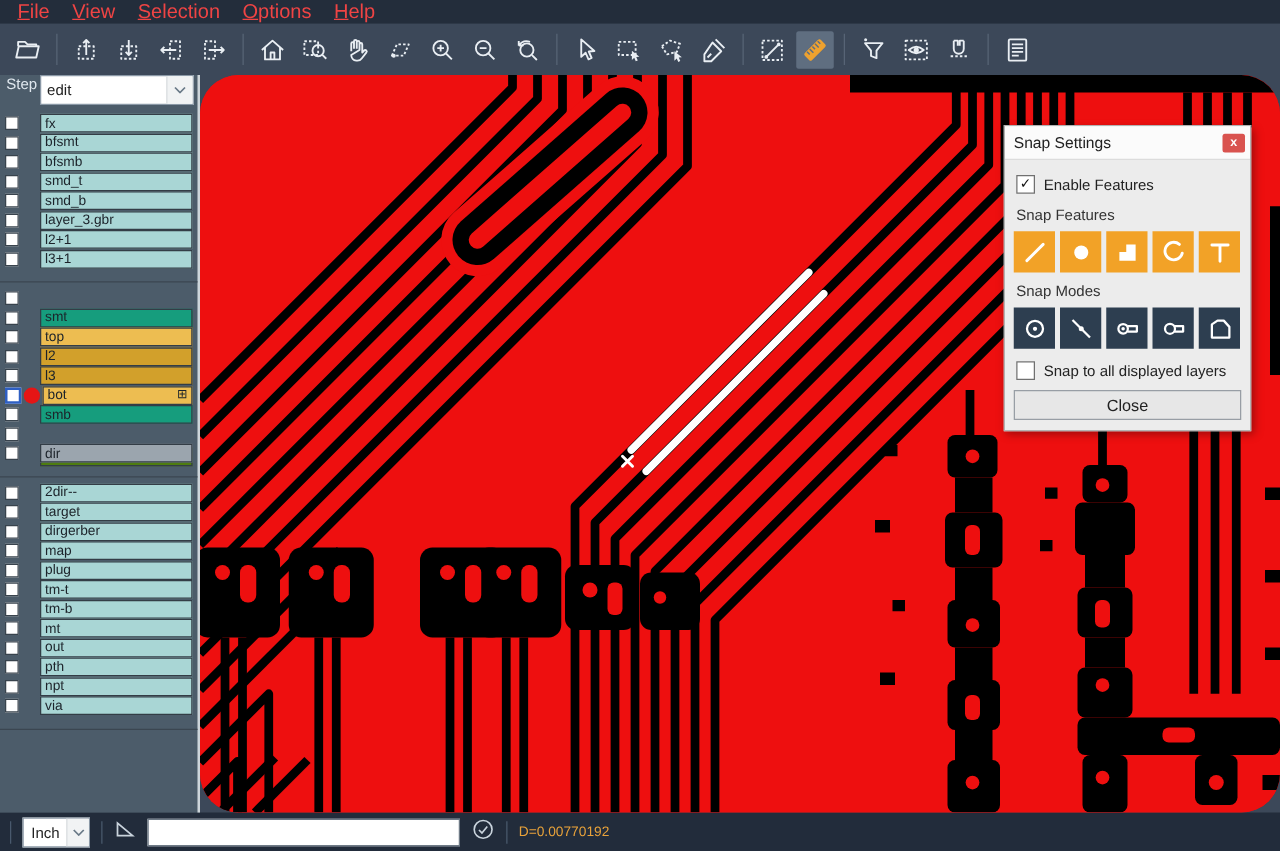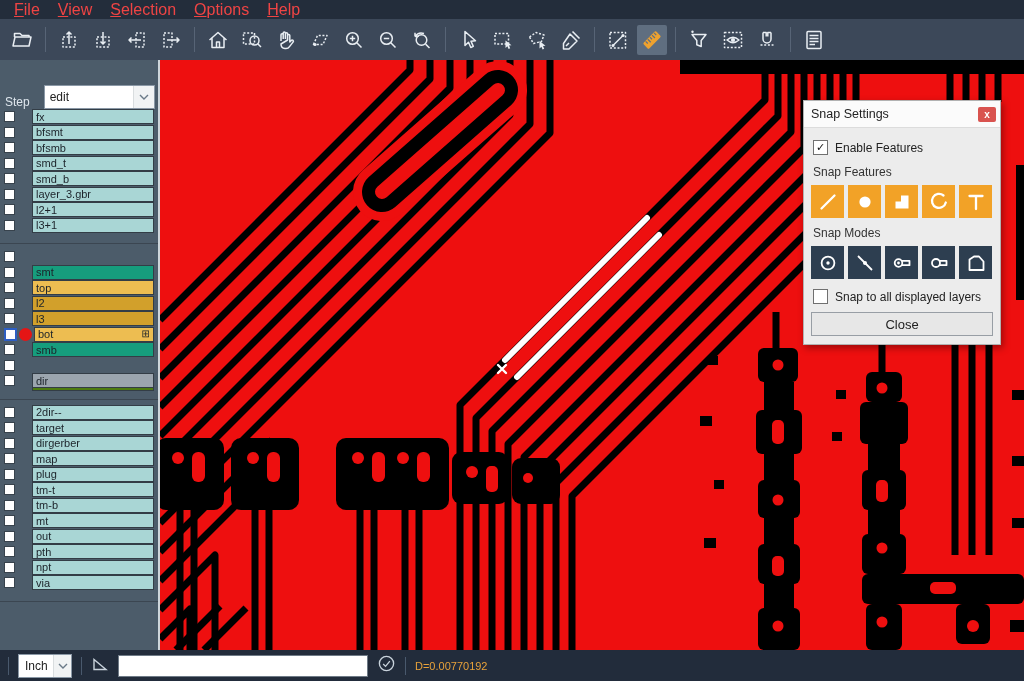--- a/index.html
+++ b/index.html
@@ -15,38 +15,38 @@
   .toolbar{height:41px;display:flex;align-items:center;background:#3c4859;padding-left:5px;flex:none;}
   .tbtn{width:30px;height:30px;display:flex;align-items:center;justify-content:center;margin:0 2px;border-radius:2px;flex:none;}
   .tbtn.active{background:#5f6e80;}
   .tbtn svg{display:block;}
   .tsep{width:1px;height:25px;background:#576476;margin:0 6px;flex:none;}
 
   .main{flex:1;display:flex;min-height:0;}
 
   
   .sidebar{width:158px;flex:none;background:#4c5c6a;display:flex;flex-direction:column;border-right:2px solid #cdd5da;position:relative;}
-  .step-row{height:49px;display:flex;align-items:flex-end;padding:0 3px 0 5px;gap:14px;color:#dfe7ee;font-size:12px;flex:none;}
+  .step-row{height:31px;display:flex;align-items:flex-start;padding:0 3px 0 5px;gap:2px;color:#dfe7ee;font-size:12px;flex:none;}
   .step-select{flex:1;height:22px;background:#fff;border:1px solid #8a98a6;display:flex;align-items:stretch;font-size:12px;color:#222;}
   .step-select .val{flex:1;padding-left:5px;display:flex;align-items:center;}
   .step-select .chev{width:20px;background:#f1f3f4;border-left:1px solid #d9dddf;display:flex;align-items:center;justify-content:center;}
   .lgroup{margin-bottom:5px;border-bottom:1px solid #3b4651;padding-bottom:10px;}
   .lrow{height:15.5px;display:flex;align-items:center;}
   .lchk{width:9px;height:9px;background:#fff;border:1px solid #38434d;margin-left:4px;flex:none;}
   .lrow.selected .lchk{border:2px solid #2e5fc3;}
   .lgut{width:17px;flex:none;display:flex;align-items:center;justify-content:center;}
   .ldot{width:13px;height:13px;border-radius:50%;background:#e51515;}
   .lname{flex:1;height:13px;margin-right:4px;border:1px solid #333d46;font-size:11px;color:#1c232a;padding-left:3px;display:flex;align-items:center;overflow:hidden;white-space:nowrap;}
   .lname .grid{margin-left:auto;margin-right:3px;font-size:10px;line-height:10px;}
   .c-cyan{background:#a9d6d5;} .c-white{background:#4d7c0f;margin-top:36px;} .c-green{background:#169d7d;}
   .c-amber{background:#edbd51;} .c-gold{background:#d2a02b;} .c-gray{background:#9ba5ae;}
   .coords-panel{margin-top:auto;height:52px;background:#5e7181;border-top:1px solid #44525f;padding:6px 0 0 8px;box-sizing:border-box;color:#e6edf2;font-size:13px;line-height:19px;flex:none;}
 
   
-  .canvas{flex:1;position:relative;background:#ee0f0f;overflow:hidden;}
+  .canvas{flex:1;position:relative;background:#ee0f0f;overflow:hidden;border-radius:31px;}
   .canvas svg.art{position:absolute;left:0;top:0;}
 
   
   .dialog{position:absolute;left:643px;top:40px;width:198px;background:#ececec;border:1px solid #b2b2b2;box-shadow:2px 3px 7px rgba(0,0,0,.35);font-size:12px;color:#222;box-sizing:border-box;}
   .dlg-title{height:26px;background:#fbfbfb;border-bottom:1px solid #dcdcdc;display:flex;align-items:center;padding:0 4px 0 7px;font-size:12.5px;color:#222;}
   .dlg-close{margin-left:auto;width:18px;height:15px;background:#d9534f;color:#fff;font-size:10px;font-weight:bold;display:flex;align-items:center;justify-content:center;border-radius:2px;}
   .dlg-body{padding:6px 7px 8px;}
   .chk-row{display:flex;align-items:center;gap:7px;margin:6px 2px 10px;}
   .chk-row.bottom{margin:10px 2px 8px;}
   .chk{width:13px;height:13px;background:#fff;border:1px solid #707070;font-size:11px;line-height:12px;text-align:center;color:#111;flex:none;}

